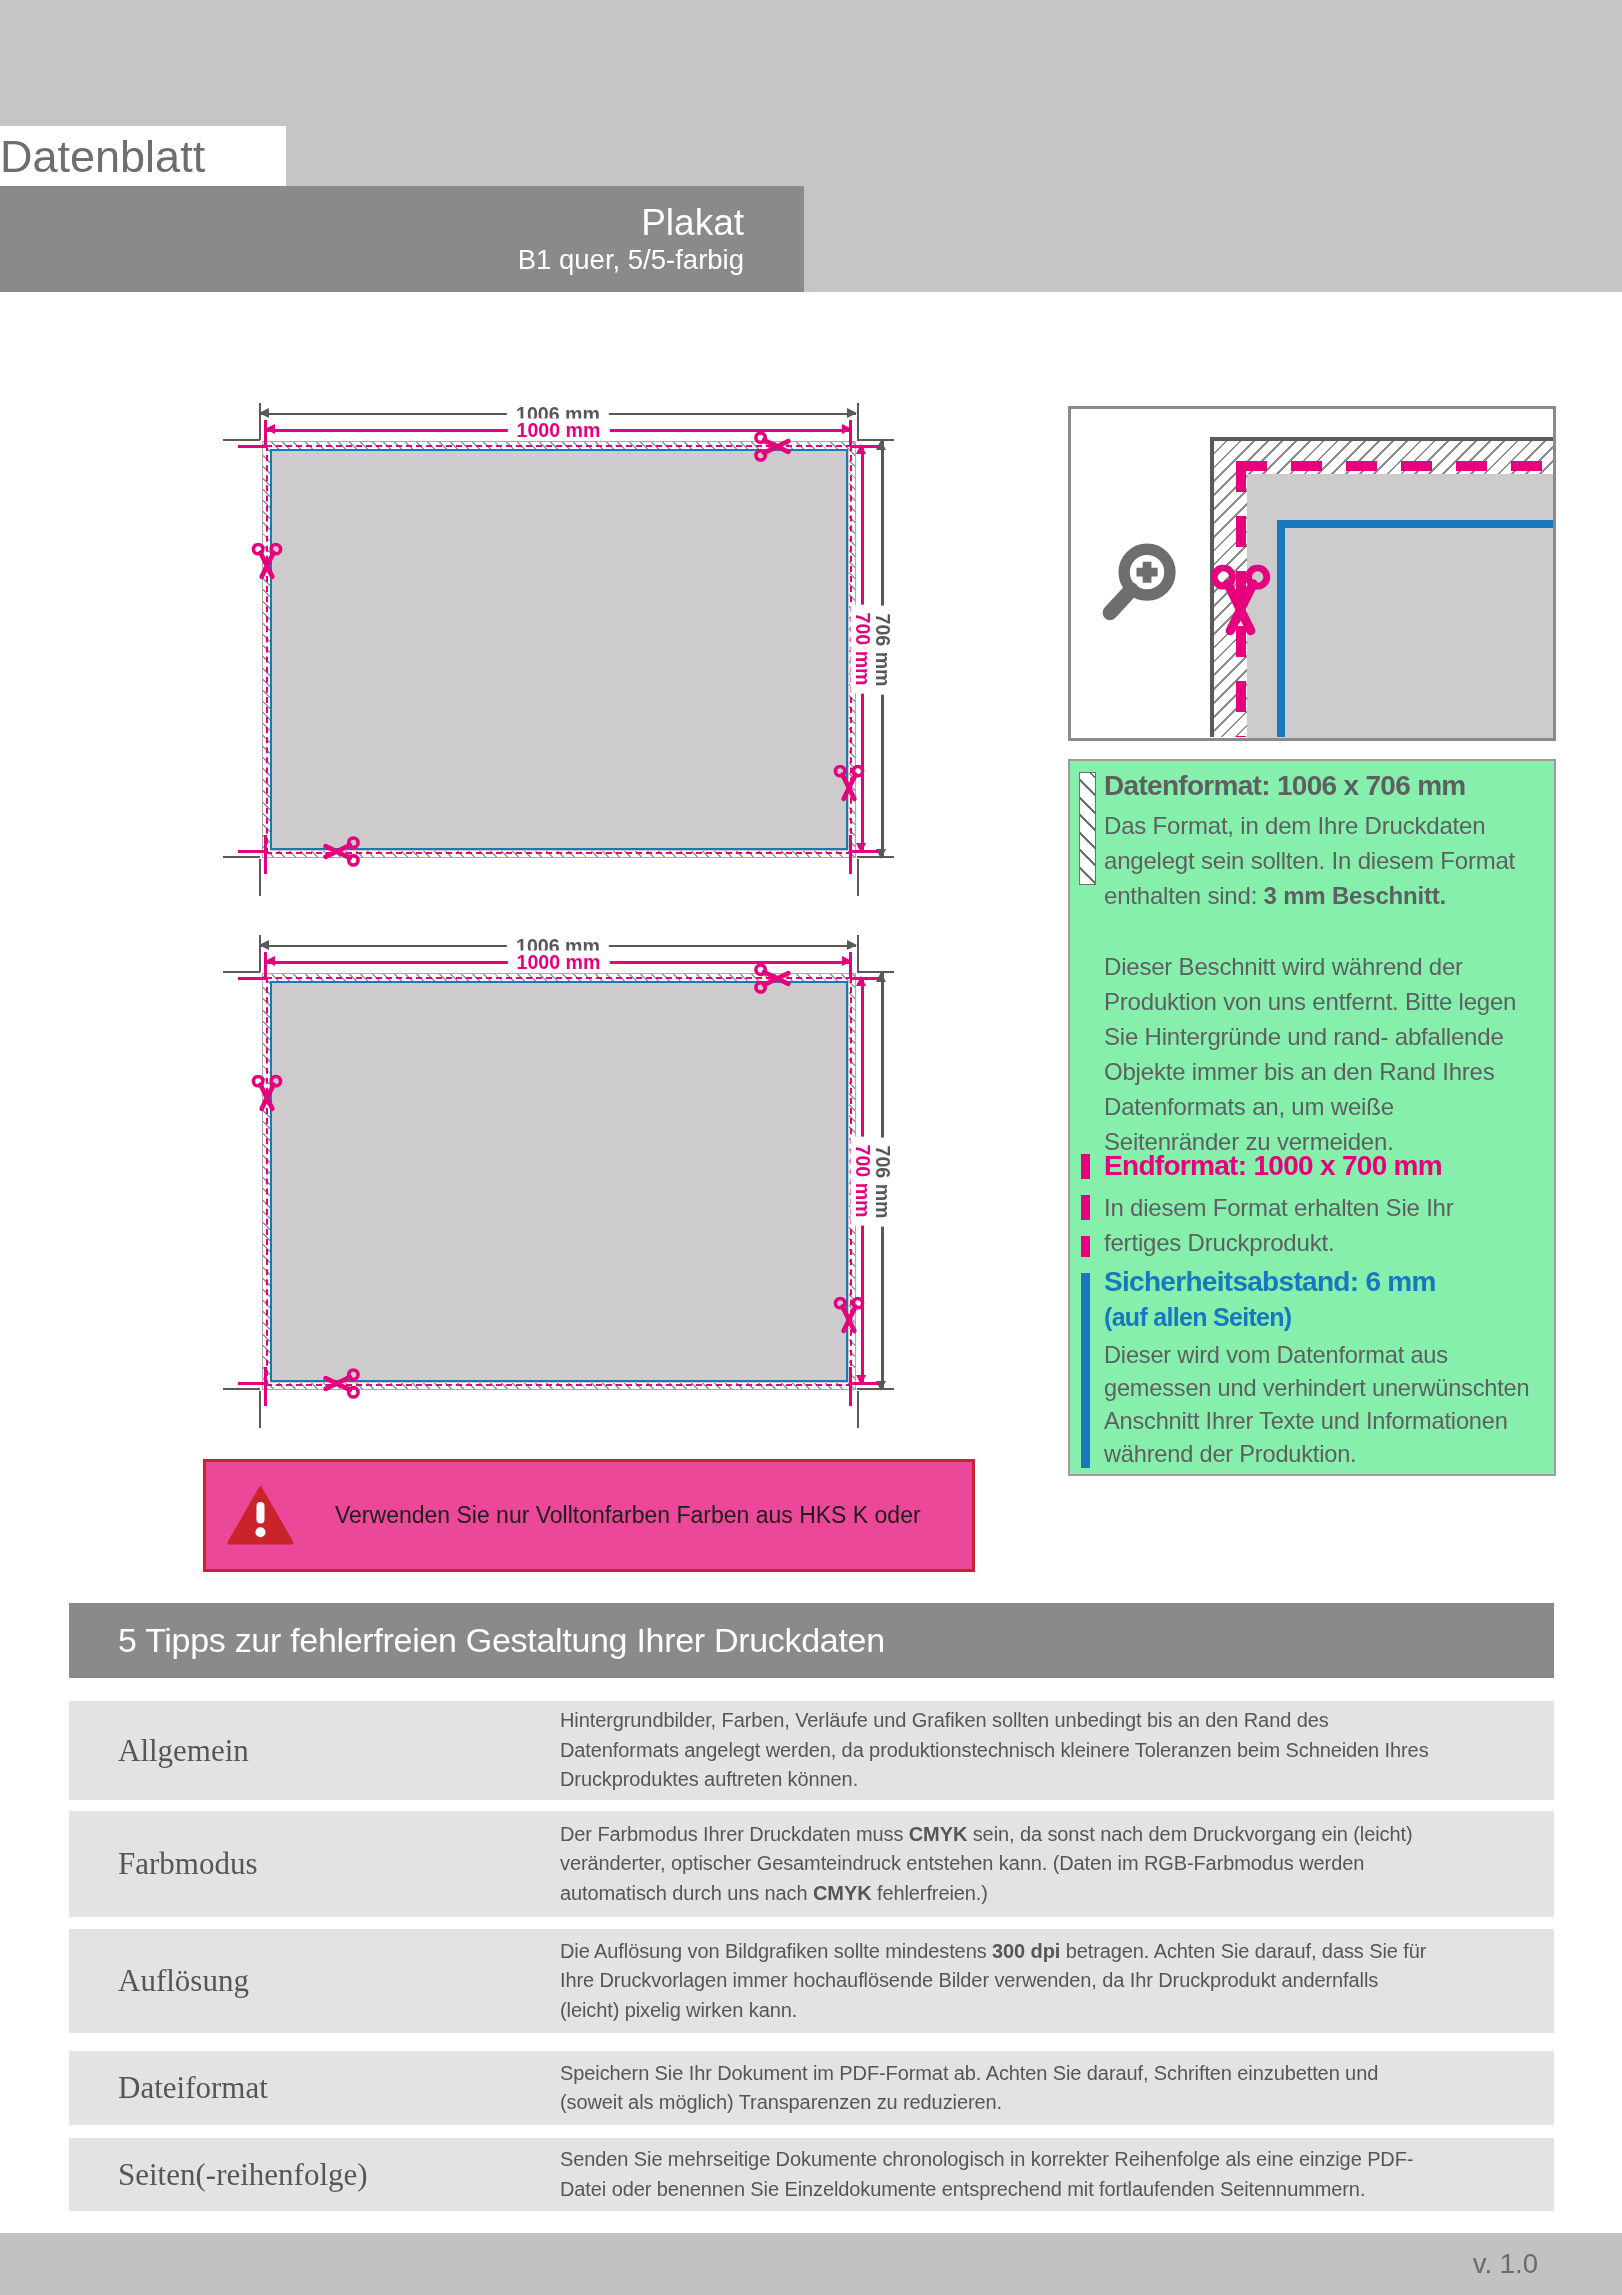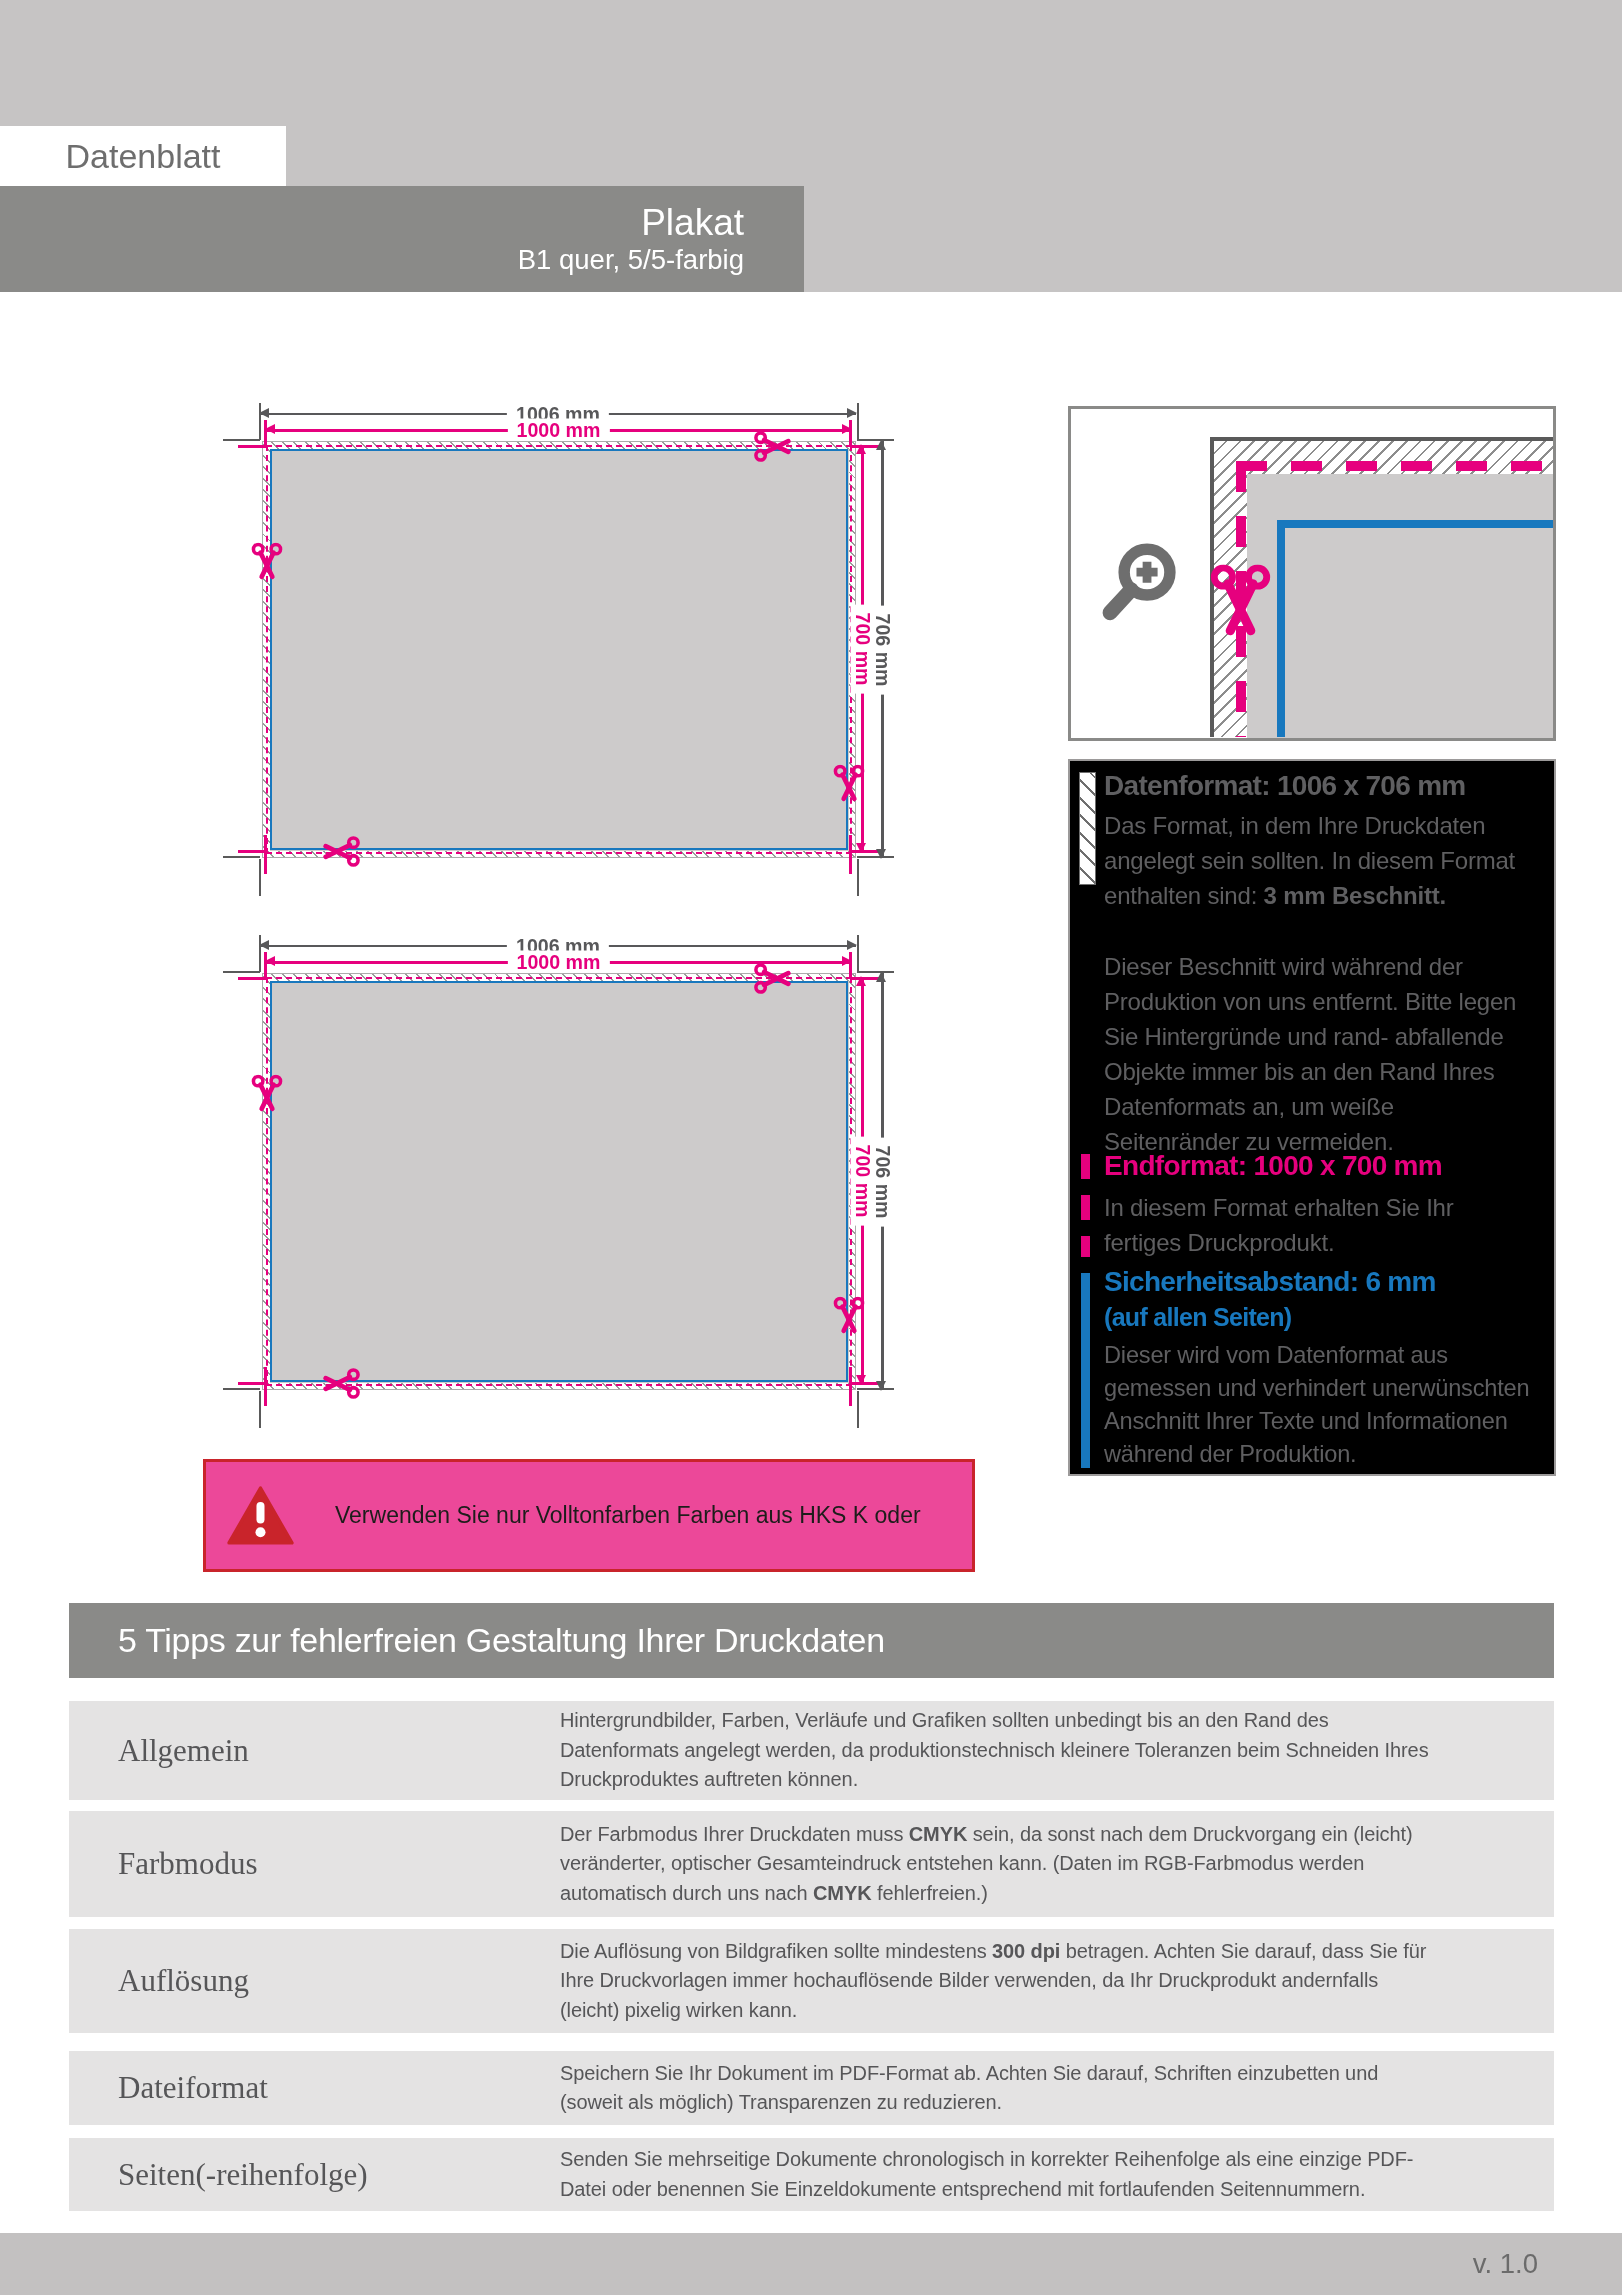--- a/index.html
+++ b/index.html
@@ -2,22 +2,22 @@
 <html style="font-size:10.5px"><head>
 <meta charset="utf-8">
 <style>
   * { margin:0; padding:0; box-sizing:border-box; }
   body { background:#ffffff; font-family:"Liberation Sans", sans-serif; }
   .page { position:relative; width:1623px; height:2295px; background:#fff; overflow:hidden; }
 
   
   .top-banner { position:absolute; left:0; top:0; width:1623px; height:292px; background:#c6c4c4; }
   .datenblatt-box { position:absolute; left:0; top:126px; width:286px; height:61px; background:#fff;
-                    display:flex; align-items:center; justify-content:center;
-                    font-size:34px; color:#6e6e6e; }
+                    display:flex; align-items:center; 
+                    font-size:45px; color:#6e6e6e; }
   .product-band { position:absolute; left:0; top:186px; width:804px; height:106px; background:#8a8a88;
                   display:flex; flex-direction:column; justify-content:center; align-items:flex-end;
                   padding-right:60px; color:#fff; }
   .product-name { font-size:37px; line-height:1.12; }
   .product-variant { font-size:27.5px; }
 
   
   .fmt-diagram { position:absolute; left:216px; width:694px; height:510px; }
   .d1 { top:402px; } .d2 { top:934px; }
   .dimline { position:absolute; background:#58585a; }
@@ -57,21 +57,21 @@
   .il-hatch { position:absolute; background:repeating-linear-gradient(135deg, #ffffff 0 7.9px, #8d8d8d 7.9px 9.8px); }
   .il-fill { position:absolute; background:#cdcbcb; }
   .il-cut-v { position:absolute; width:9.8px;
               background:repeating-linear-gradient(180deg, #e6007e 0 31px, transparent 31px 55px); }
   .il-cut-h { position:absolute; height:9.8px;
               background:repeating-linear-gradient(90deg, #e6007e 0 31px, transparent 31px 55px); }
   .il-safe { position:absolute; background:#1878be; }
 
   
   .info-panel { position:absolute; left:1068px; top:759px; width:488px; height:717px;
-                background:#000000; border:2px solid #9c9a9a; color:#5f5f61; }
+                background:#86efac; border:2px solid #9c9a9a; color:#5f5f61; }
   .info-panel .blk-title { position:absolute; left:34px; font-size:28px; font-weight:bold; letter-spacing:-0.7px; white-space:nowrap; }
   .info-panel .blk-body { position:absolute; left:34px; font-size:24px; line-height:35px; letter-spacing:-0.2px; }
   .swatch-hatch { position:absolute; left:9.2px; top:10.5px; width:17px; height:113px; background:#fff;
                   border:1.3px solid #6f6f6f;
                   background-image:repeating-linear-gradient(45deg, transparent 0 10.5px, #6f6f6f 10.5px 12.4px); }
   .swatch-dash { position:absolute; left:10.5px; top:393px; width:9.2px; height:103px;
                  background:repeating-linear-gradient(180deg, #e6007e 0 25px, transparent 25px 41px); }
   .swatch-blue { position:absolute; left:10.5px; top:512px; width:9.2px; height:195px; background:#1878be; }
   .c-magenta { color:#e6007e; } .c-blue { color:#1878be; }
 

